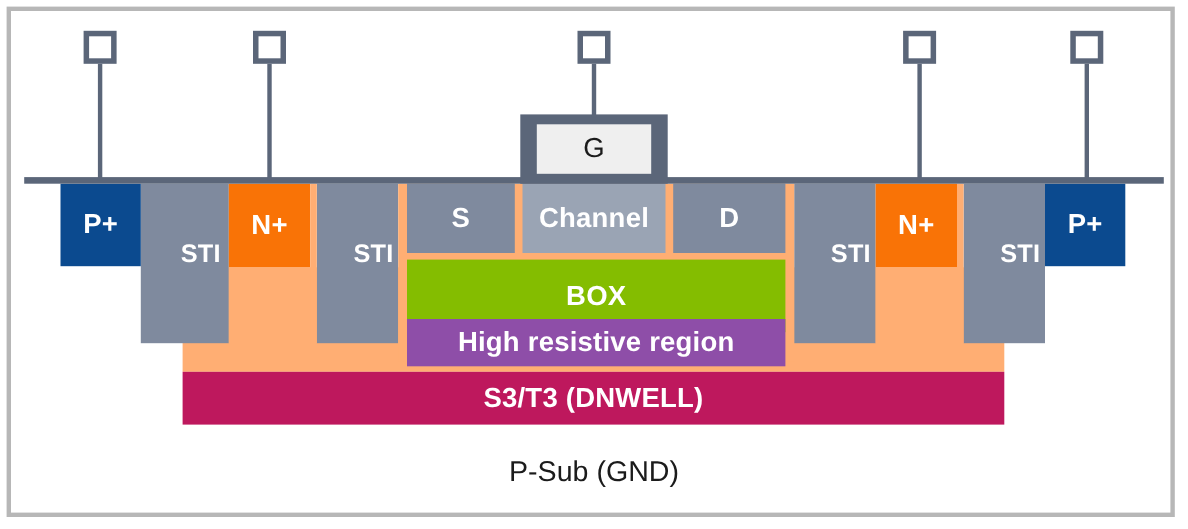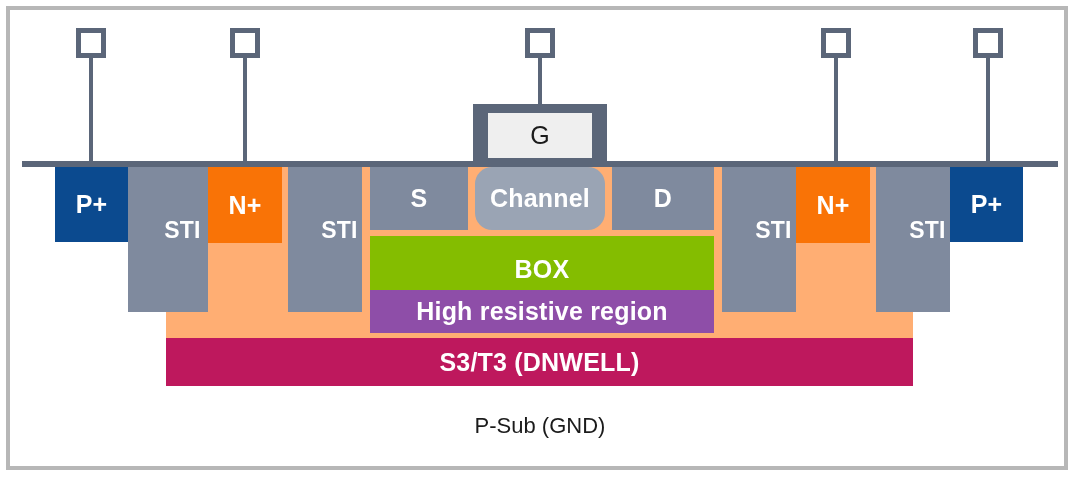--- a/index.html
+++ b/index.html
@@ -93,21 +93,21 @@
   }
   .psub-label {
     position: absolute;
     color: #1b1b1b;
     font-weight: normal;
     text-align: center;
     white-space: nowrap;
   }
   .t22 { font-size: 23px; }
   .t24 { font-size: 25px; }
-  .t26 { font-size: 22px; }
+  .t26 { font-size: 26px; }
 </style>
 </head>
 <body>
 
 <div id="stage">
   <div id="frame"></div>
 
   <div id="canvas">
 
     <div class="blk c-peach" style="left:166px; top:243px; width:747px; height:95px;"></div>
@@ -152,21 +152,21 @@
     <div class="blk c-pplus t24" style="left:950px; top:167px; width:73px; height:75px;">
       <span>P+</span>
     </div>
 
     <div class="blk c-peach" style="left:362px; top:167px; width:360px; height:162px;"></div>
 
     <div class="blk c-sd t24" style="left:370px; top:167px; width:98px; height:63px;">
       <span>S</span>
     </div>
 
-    <div class="blk c-channel t24" style="left:475px; top:167px; width:130px; height:63px;border-radius:17px;">
+    <div class="blk c-channel t24" style="left:475px; top:167px; width:130px; height:63px;">
       <span>Channel</span>
     </div>
 
     <div class="blk c-sd t24" style="left:612px; top:167px; width:102px; height:63px;">
       <span>D</span>
     </div>
 
     <div class="blk c-box t24" style="left:370px; top:236px; width:344px; height:66px;">
       <span>BOX</span>
     </div>

